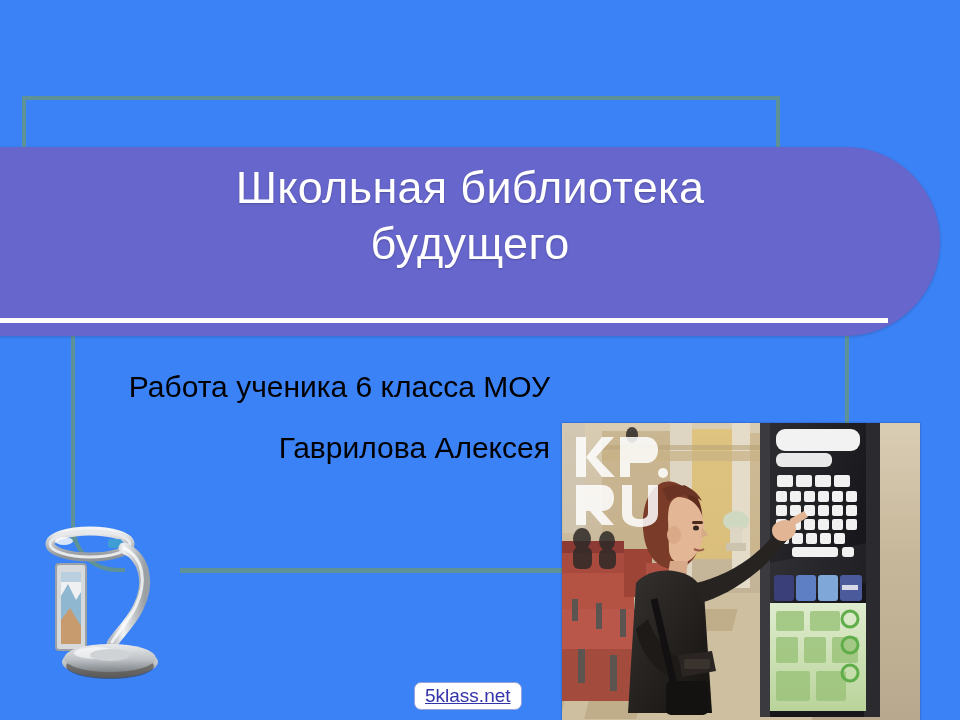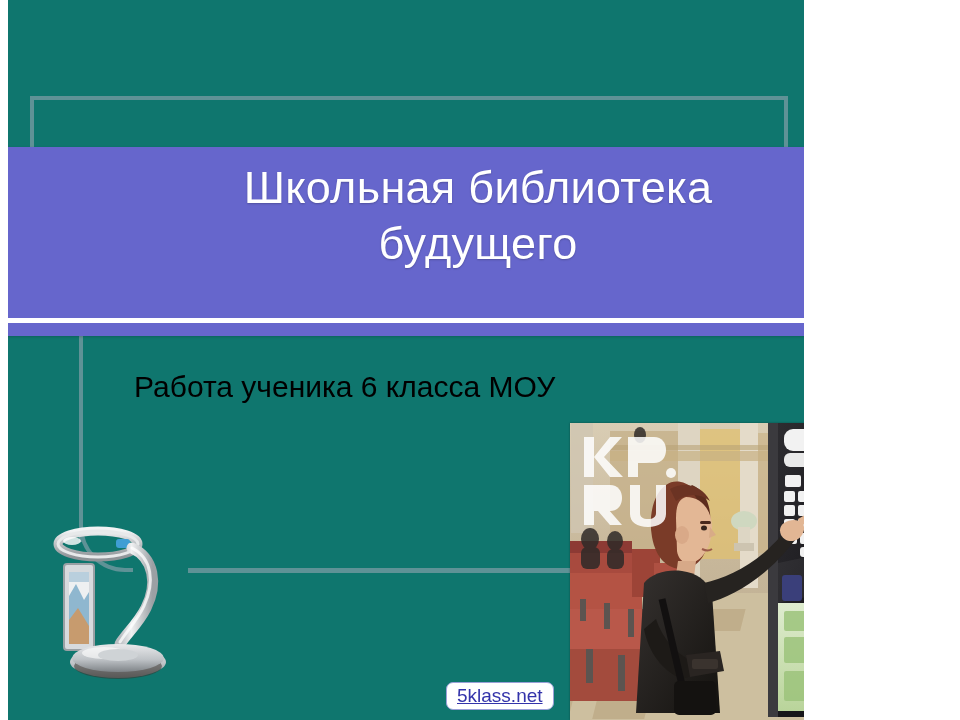--- a/index.html
+++ b/index.html
@@ -2,26 +2,25 @@
 <html><head>
 <meta charset="utf-8">
 <style>
   html, body {
     margin: 0;
     padding: 0;
     background: #ffffff;
   }
   #slide {
     position: relative;
-    width: 796px;
+    width: 960px;
     height: 720px;
-    background: #0f766e;
+    background: #3b82f6;
     overflow: hidden;
     font-family: "Liberation Sans", sans-serif;
-    margin-left: 8px;
   }
 
   
   .frame-line {
     position: absolute;
     background: #5f9296;
   }
   #frame-top      { left: 22px;  top: 96px;  width: 758px; height: 4px; }
   #frame-left-up  { left: 22px;  top: 96px;  width: 4px;   height: 56px; }
   #frame-right-up { left: 776px; top: 96px;  width: 4px;   height: 56px; }
@@ -71,26 +70,27 @@
     font-size: 45px;
     line-height: 56px;
     letter-spacing: 0.3px;
     white-space: pre-line;
     text-shadow: 0 1px 2px rgba(0,0,0,0.22);
   }
 
   
   #subtitle {
     position: absolute;
-    left: 126px;
+    left: 110px;
     top: 363px;
     width: 440px;
     color: #000000;
     font-size: 30px;
     line-height: 47px;
+    text-align: right;
   }
   .subtitle-line { white-space: pre; }
   #subtitle-para-2 { margin-top: 14px; }
 
   
   #photo {
     position: absolute;
     left: 562px;
     top: 423px;
     width: 358px;
@@ -107,21 +107,21 @@
     left: 34px;
     top: 522px;
     width: 150px;
     height: 160px;
   }
   #lamp svg { display: block; }
 
   
   #watermark {
     position: absolute;
-    left: 438px;
+    left: 414px;
     top: 682px;
     padding: 2px 10px 3px 10px;
     border: 1px solid #9aa0d8;
     border-radius: 7px;
     background: #ffffff;
   }
   #watermark-text {
     color: #3333aa;
     font-size: 19px;
     line-height: 21px;
@@ -142,20 +142,21 @@
   <div class="frame-line" id="frame-bottom"></div>
   <div id="frame-left-curve"></div>
 
   <div id="title-banner"></div>
   <div id="title-banner-rule"></div>
   <div id="title-text">Школьная библиотека
 будущего</div>
 
   <div id="subtitle">
     <div class="subtitle-line">Работа ученика 6 класса МОУ</div>
+    <div class="subtitle-line" id="subtitle-para-2">Гаврилова Алексея</div>
   </div>
 
   <div id="photo">
     <svg width="358" height="297" viewBox="0 0 358 297" xmlns="http://www.w3.org/2000/svg">
       <defs>
         <linearGradient id="hallBg" x1="0" y1="0" x2="0" y2="1">
           <stop offset="0%" stop-color="#d9cdb4"></stop>
           <stop offset="45%" stop-color="#c7b79a"></stop>
           <stop offset="100%" stop-color="#b8a88d"></stop>
         </linearGradient>

